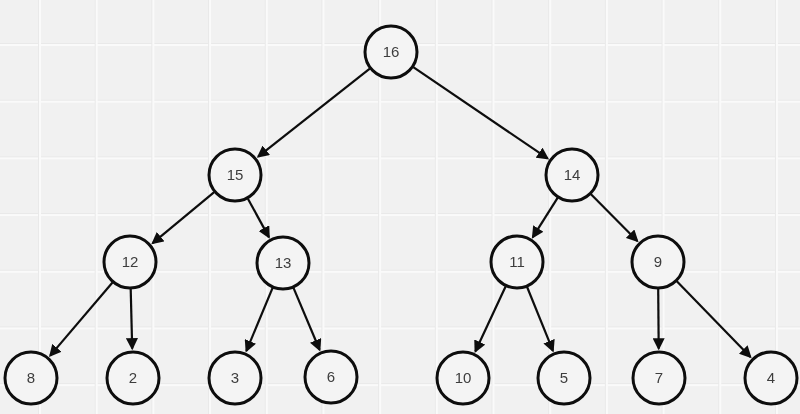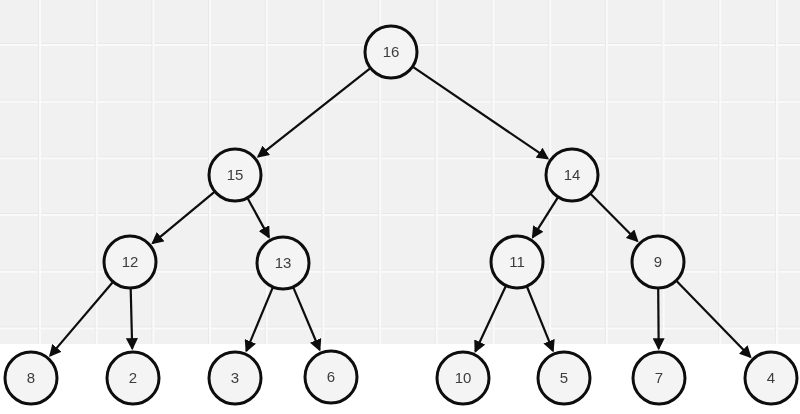--- a/index.html
+++ b/index.html
@@ -6,21 +6,21 @@
     margin: 0;
     padding: 0;
     width: 800px;
     height: 414px;
     overflow: hidden;
     font-family: "Liberation Sans", sans-serif;
   }
   .canvas {
     position: relative;
     width: 800px;
-    height: 344px;
+    height: 414px;
     background-color: #f1f1f1;
     background-image:
       linear-gradient(to right, #e9e9e9 0 1px, #fafafa 1px 3px, transparent 3px),
       linear-gradient(to bottom, #e9e9e9 0 1px, #fafafa 1px 3px, transparent 3px);
     background-size: 56.7px 56.7px;
     background-position: 38px 43px;
   }
   svg.tree {
     position: absolute;
     left: 0;

